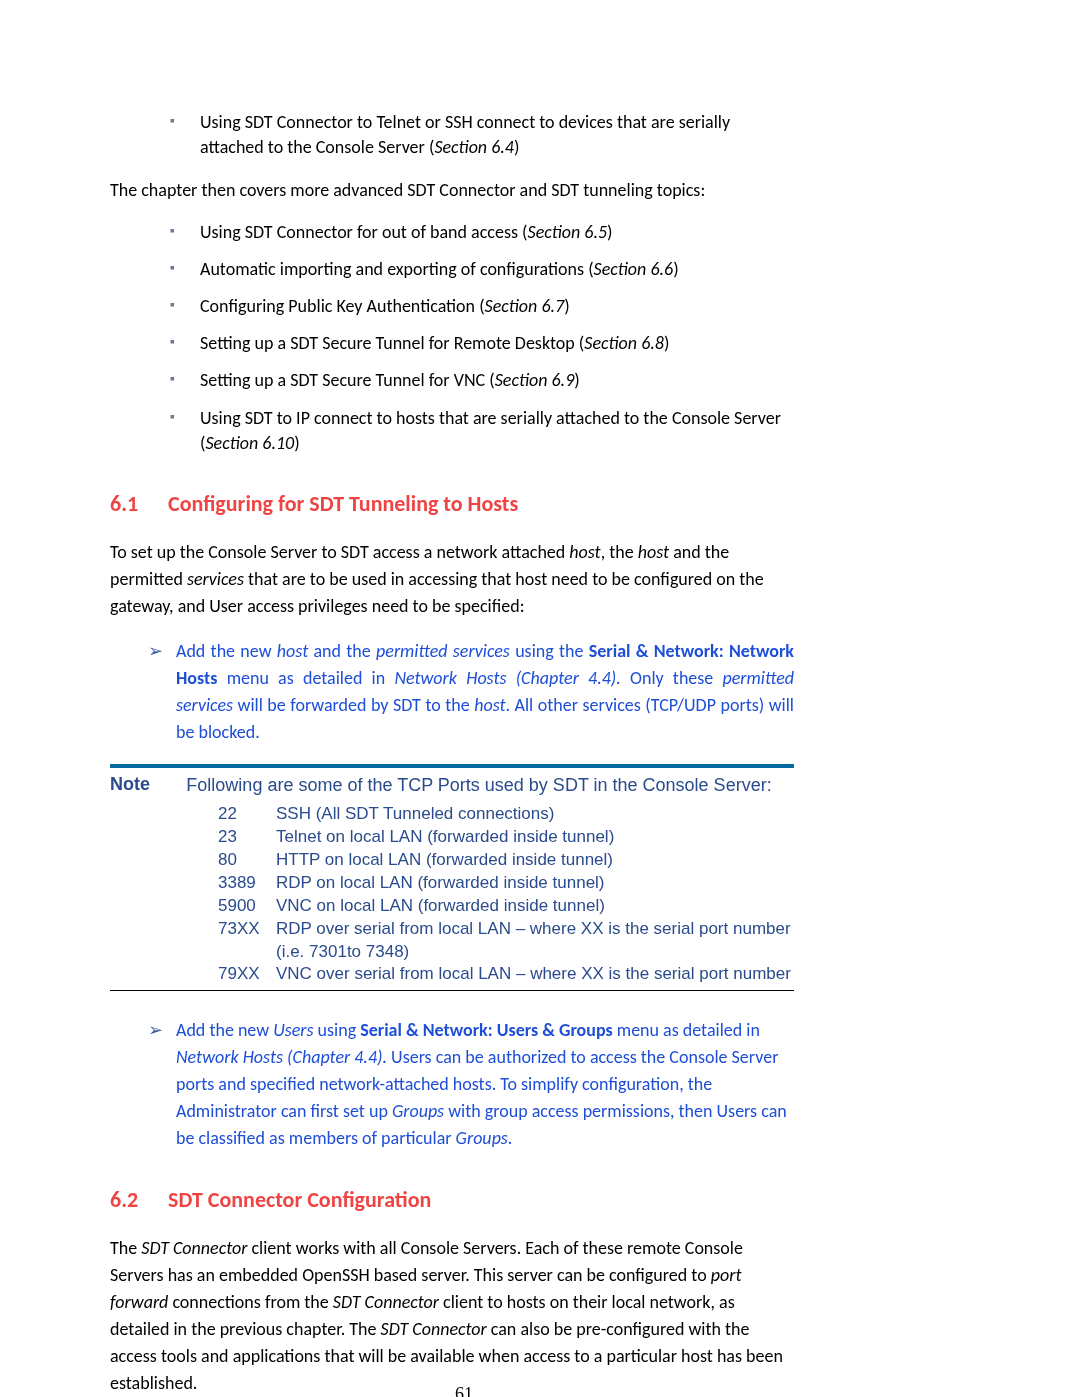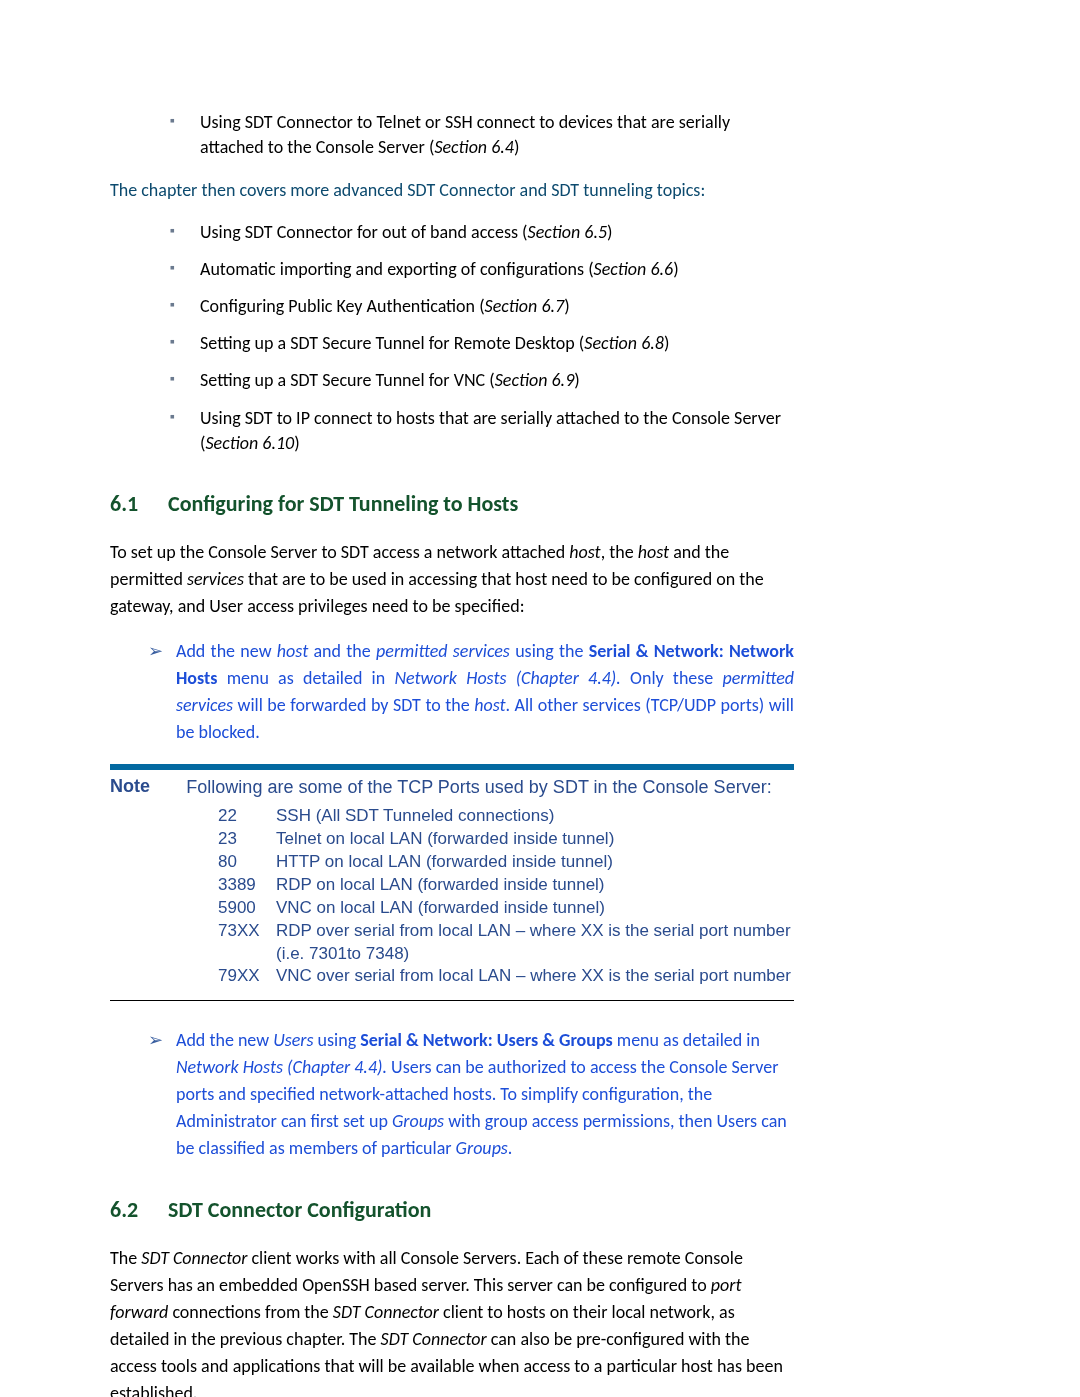--- a/index.html
+++ b/index.html
@@ -34,27 +34,27 @@
       position: absolute;
       left: 0;
       top: 1px;
       color: #6b7a8f;
       font-size: 14px;
     }
     .intro-text {
       font-size: 18px;
       line-height: 1.4;
       margin: 0 0 16px 0;
-      color: #0c4a6e;
+      color: #000000;
     }
     .section-heading {
       font-size: 22px;
       font-weight: bold;
       margin: 34px 0 22px 0;
-      color: #14532d;
+      color: #ef4444;
     }
     .section-number {
       display: inline-block;
       width: 58px;
     }
     .para {
       font-size: 18px;
       line-height: 1.5;
       margin: 0 0 18px 0;
       color: #000000;
@@ -81,23 +81,23 @@
       color: #3a5fa0;
       font-size: 18px;
     }
     .italic {
       font-style: italic;
     }
     .bold {
       font-weight: bold;
     }
     .note-box {
-      border-top: 6px solid #0369a1;
+      border-top: 4px solid #0369a1;
       border-bottom: 1px solid #000000;
-      padding: 4px 0 12px 0;
+      padding: 4px 0 4px 0;
       margin: 0 0 26px 0;
       color: #2a4b8d;
       font-family: Arial, sans-serif;
     }
     .note-row {
       display: flex;
       align-items: flex-start;
     }
     .note-label {
       font-weight: bold;

